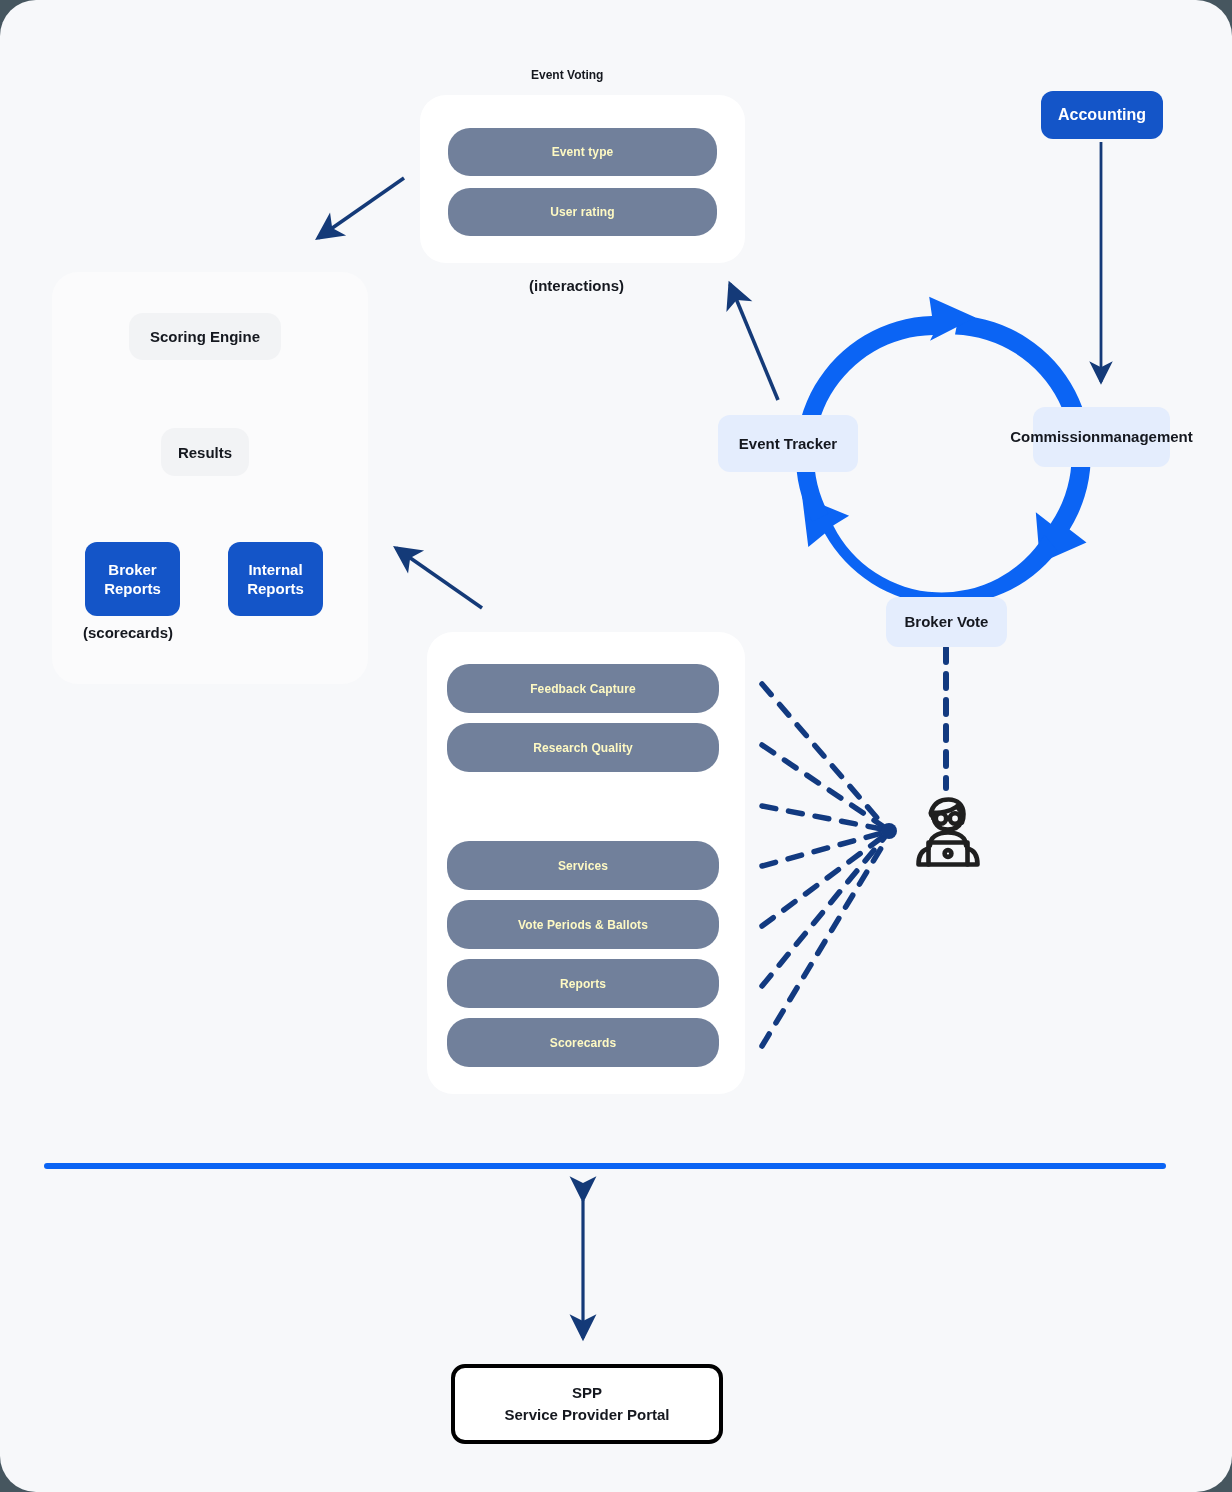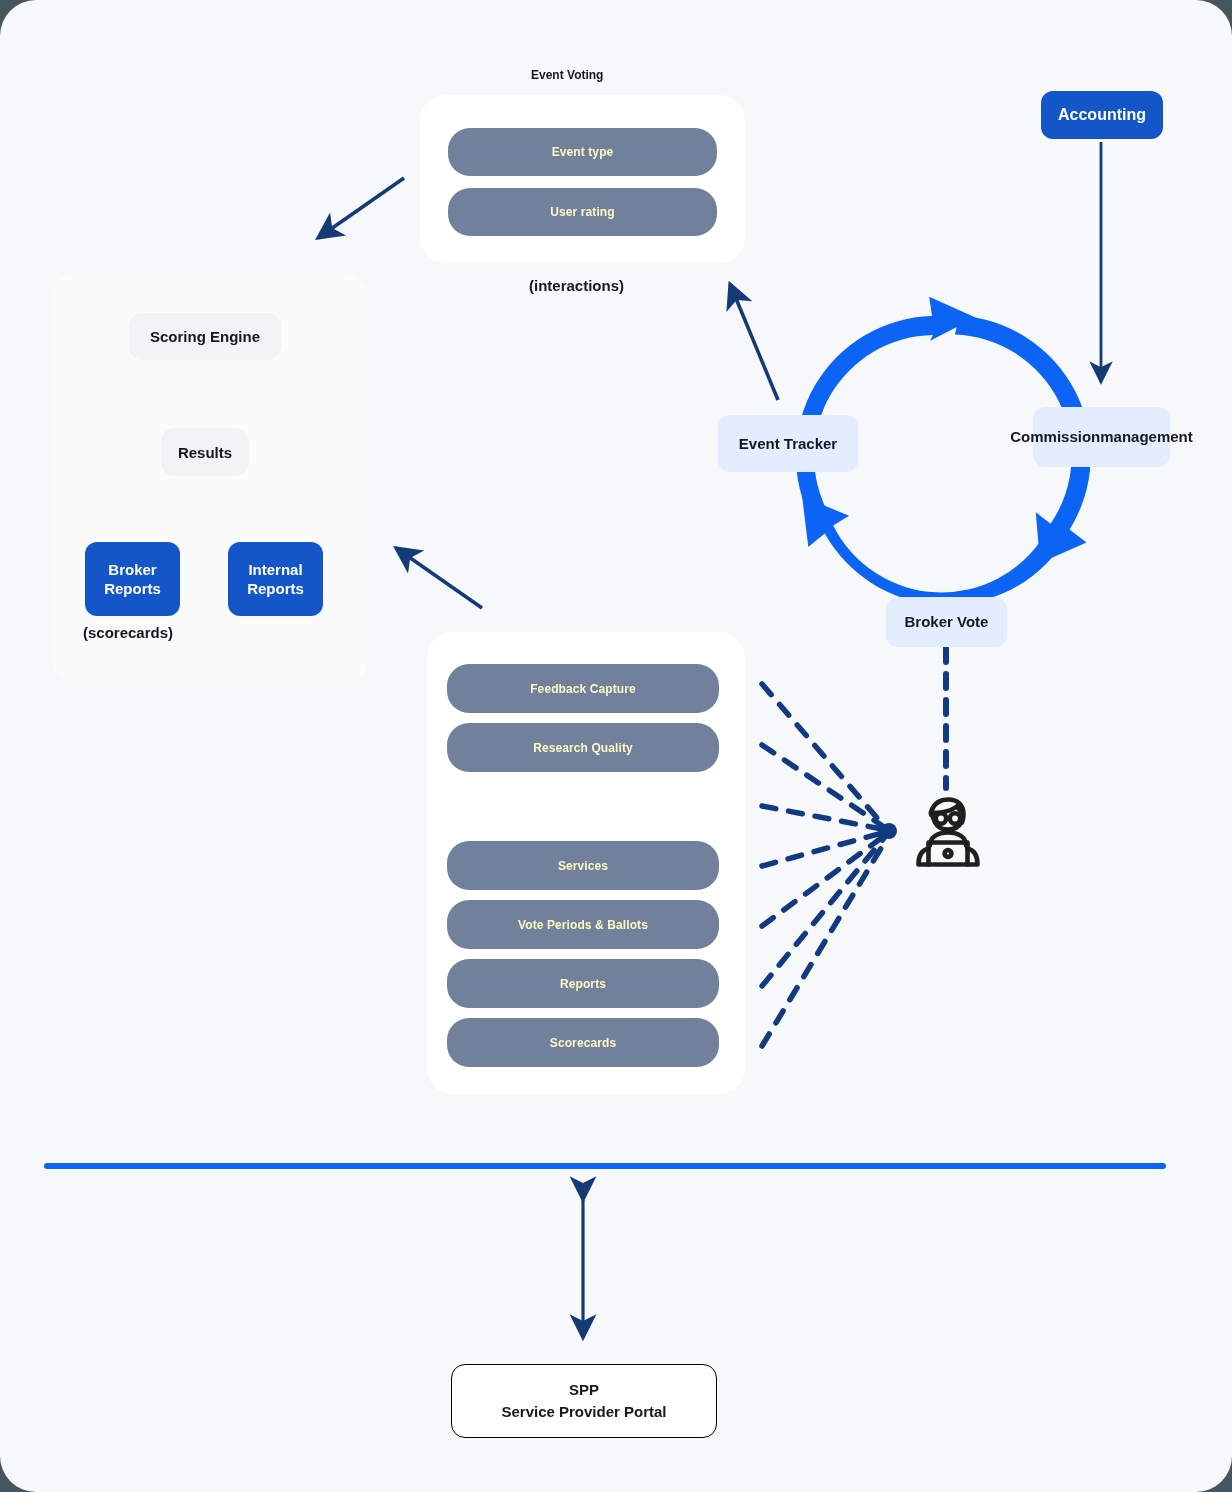--- a/index.html
+++ b/index.html
@@ -43,21 +43,21 @@
   
   .chip-grey{
     position:absolute;background:#f2f3f5;border-radius:14px;
     color:#15181f;font-size:15px;font-weight:700;
     display:flex;align-items:center;justify-content:center;text-align:center;
   }
   .chip-white{
     position:absolute;background:#ffffff;border-radius:14px;
     color:#15181f;font-size:15px;font-weight:700;line-height:1.45;
     display:flex;align-items:center;justify-content:center;text-align:center;
-    border:1px solid #000000;
+    border:4px solid #000000;
   }
 
   .caption{
     position:absolute;color:#15181f;font-size:15px;font-weight:700;
     white-space:nowrap;
   }
   .title{
     position:absolute;color:#15181f;font-size:12px;font-weight:700;
     white-space:nowrap;
   }

